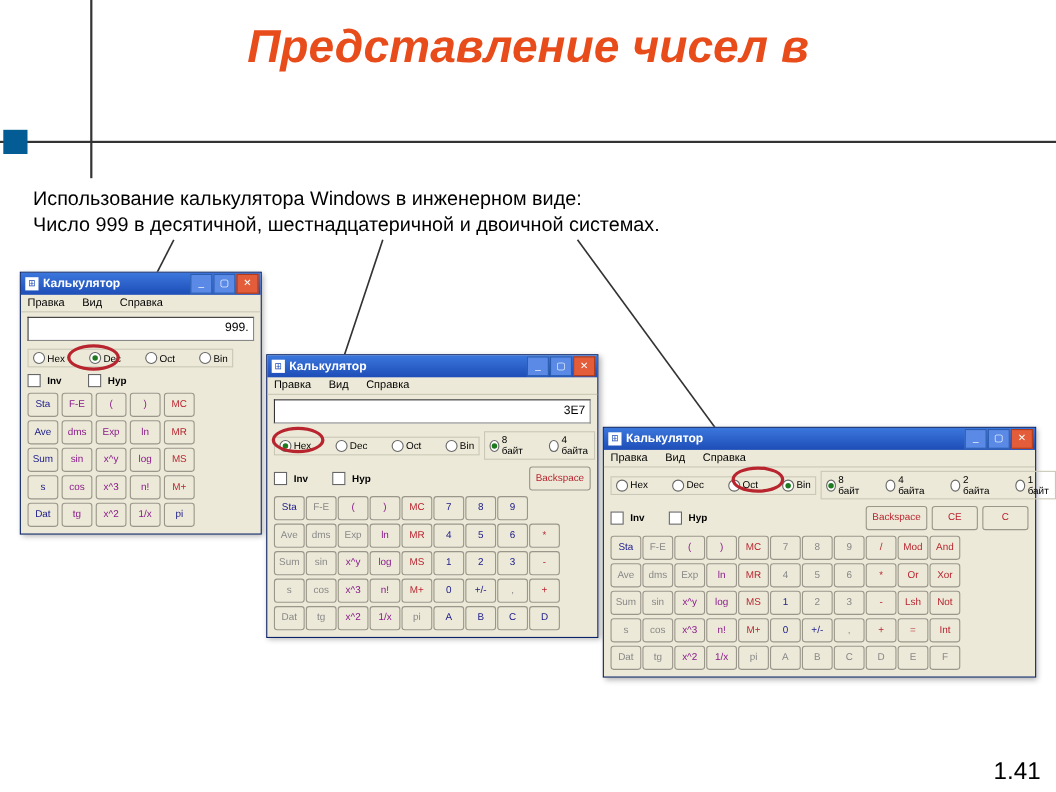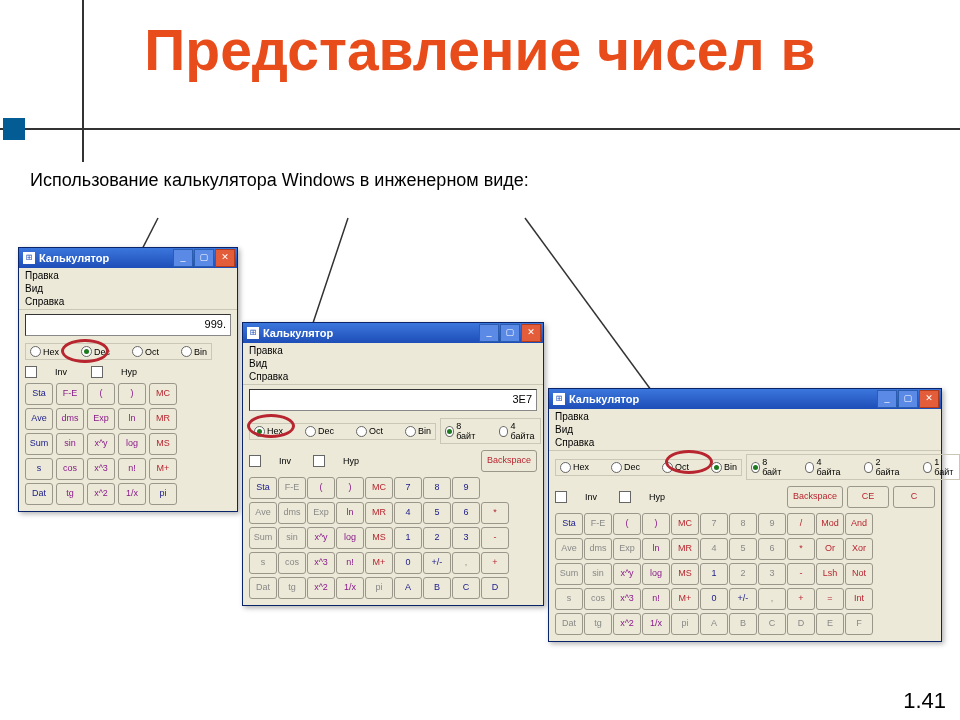--- a/index.html
+++ b/index.html
@@ -7,25 +7,26 @@
     padding: 0;
     width: 960px;
     height: 720px;
     background: #fff;
     font-family: Arial, sans-serif;
     position: relative;
     overflow: hidden;
   }
   .title {
     color: #E84C1A;
-    font-size: 57px;
+    font-size: 42px;
     font-weight: bold;
     text-align: center;
     padding: 18px 30px 0 30px;
     line-height: 1.15;
+    font-style: italic;
   }
   .deco-block {
     position: absolute;
     top: 118px;
     left: 3px;
     width: 22px;
     height: 22px;
     background: #035C93;
   }
   .deco-vline {
@@ -105,26 +106,25 @@
     border: 1px solid #2A5DB0;
     color: #fff;
     font-size: 9px;
     text-align: center;
     line-height: 14px;
     cursor: pointer;
   }
   .tb-btn.close { background: #E35D3A; border-color: #B03A1A; }
   .menubar {
     display: flex;
-    gap: 2px;
+    gap: 16px;
     padding: 2px 6px;
     font-size: 10px;
     color: #000;
     border-bottom: 1px solid #CAC7B6;
-    flex-direction: column;
   }
   .menubar span { cursor: pointer; }
   .display {
     margin: 4px 6px;
     height: 18px;
     background: #fff;
     border: 1px inset #888;
     text-align: right;
     padding: 1px 4px;
     font-size: 11px;
@@ -168,21 +168,22 @@
   .ring {
     position: absolute;
     border: 3px solid #B8252F;
     border-radius: 50%;
     width: 42px; height: 18px;
     pointer-events: none;
   }
   .check {
     display: flex;
     align-items: center;
-    gap: 18px;
+    gap: 6px;
+    font-weight: bold;
   }
   .check .box {
     width: 10px; height: 10px;
     border: 1px solid #666;
     background: #fff;
   }
   .btn {
     height: 20px;
     min-width: 26px;
     background: #ECE9D8;
@@ -214,20 +215,21 @@
 <div class="deco-vline"></div>
 <div class="deco-hline"></div>
 <div class="deco-block"></div>
 
 <div class="title">
   <span>Представление чисел в</span><br>
 </div>
 
 <div class="body-text">
   <div class="indent">Использование калькулятора Windows в инженерном виде:</div>
+  <div>Число 999 в десятичной, шестнадцатеричной и двоичной системах.</div>
 </div>
 
 <svg class="arrows">
   <defs>
     <marker id="ah" markerWidth="8" markerHeight="8" refX="6" refY="3" orient="auto">
       <path d="M0,0 L7,3 L0,6 Z" fill="#333"></path>
     </marker>
   </defs>
   <line x1="158" y1="218" x2="110" y2="312" stroke="#333" stroke-width="1.5" marker-end="url(#ah)"></line>
   <line x1="348" y1="218" x2="290" y2="392" stroke="#333" stroke-width="1.5" marker-end="url(#ah)"></line>

